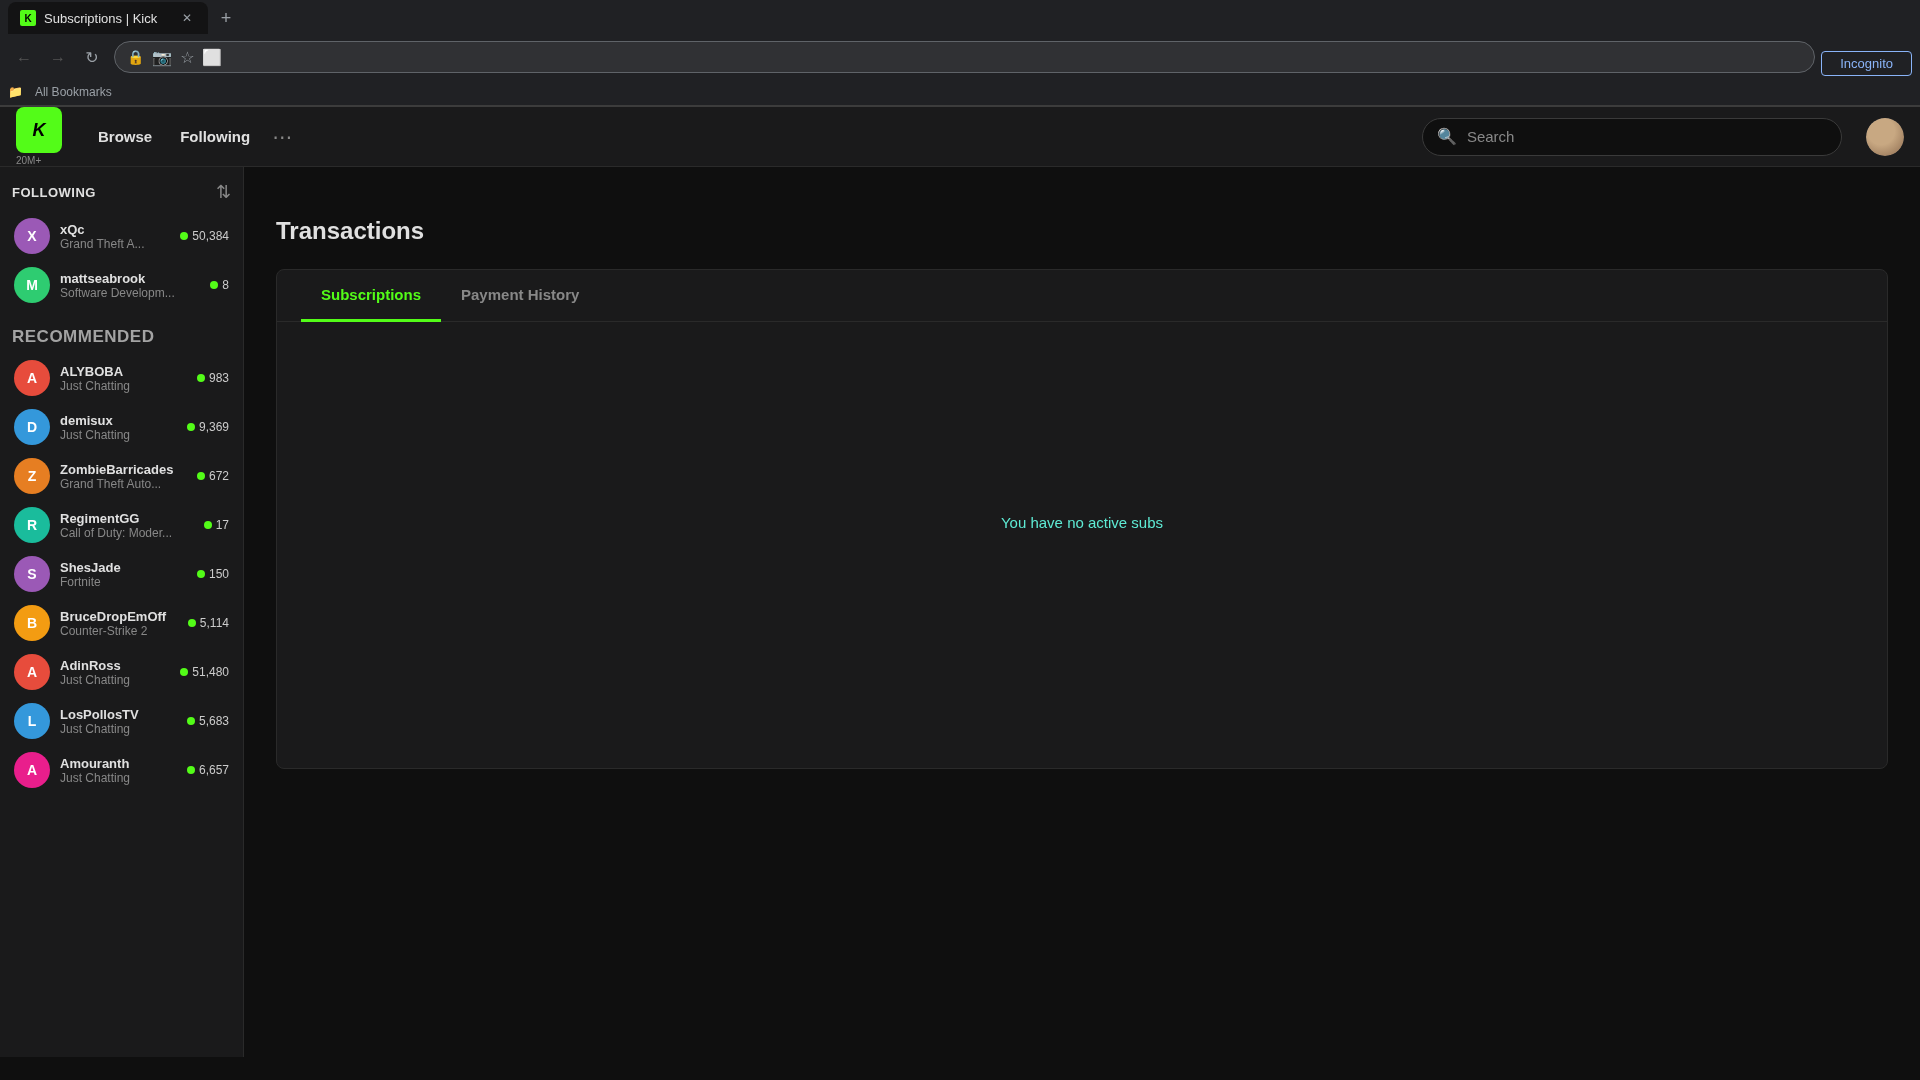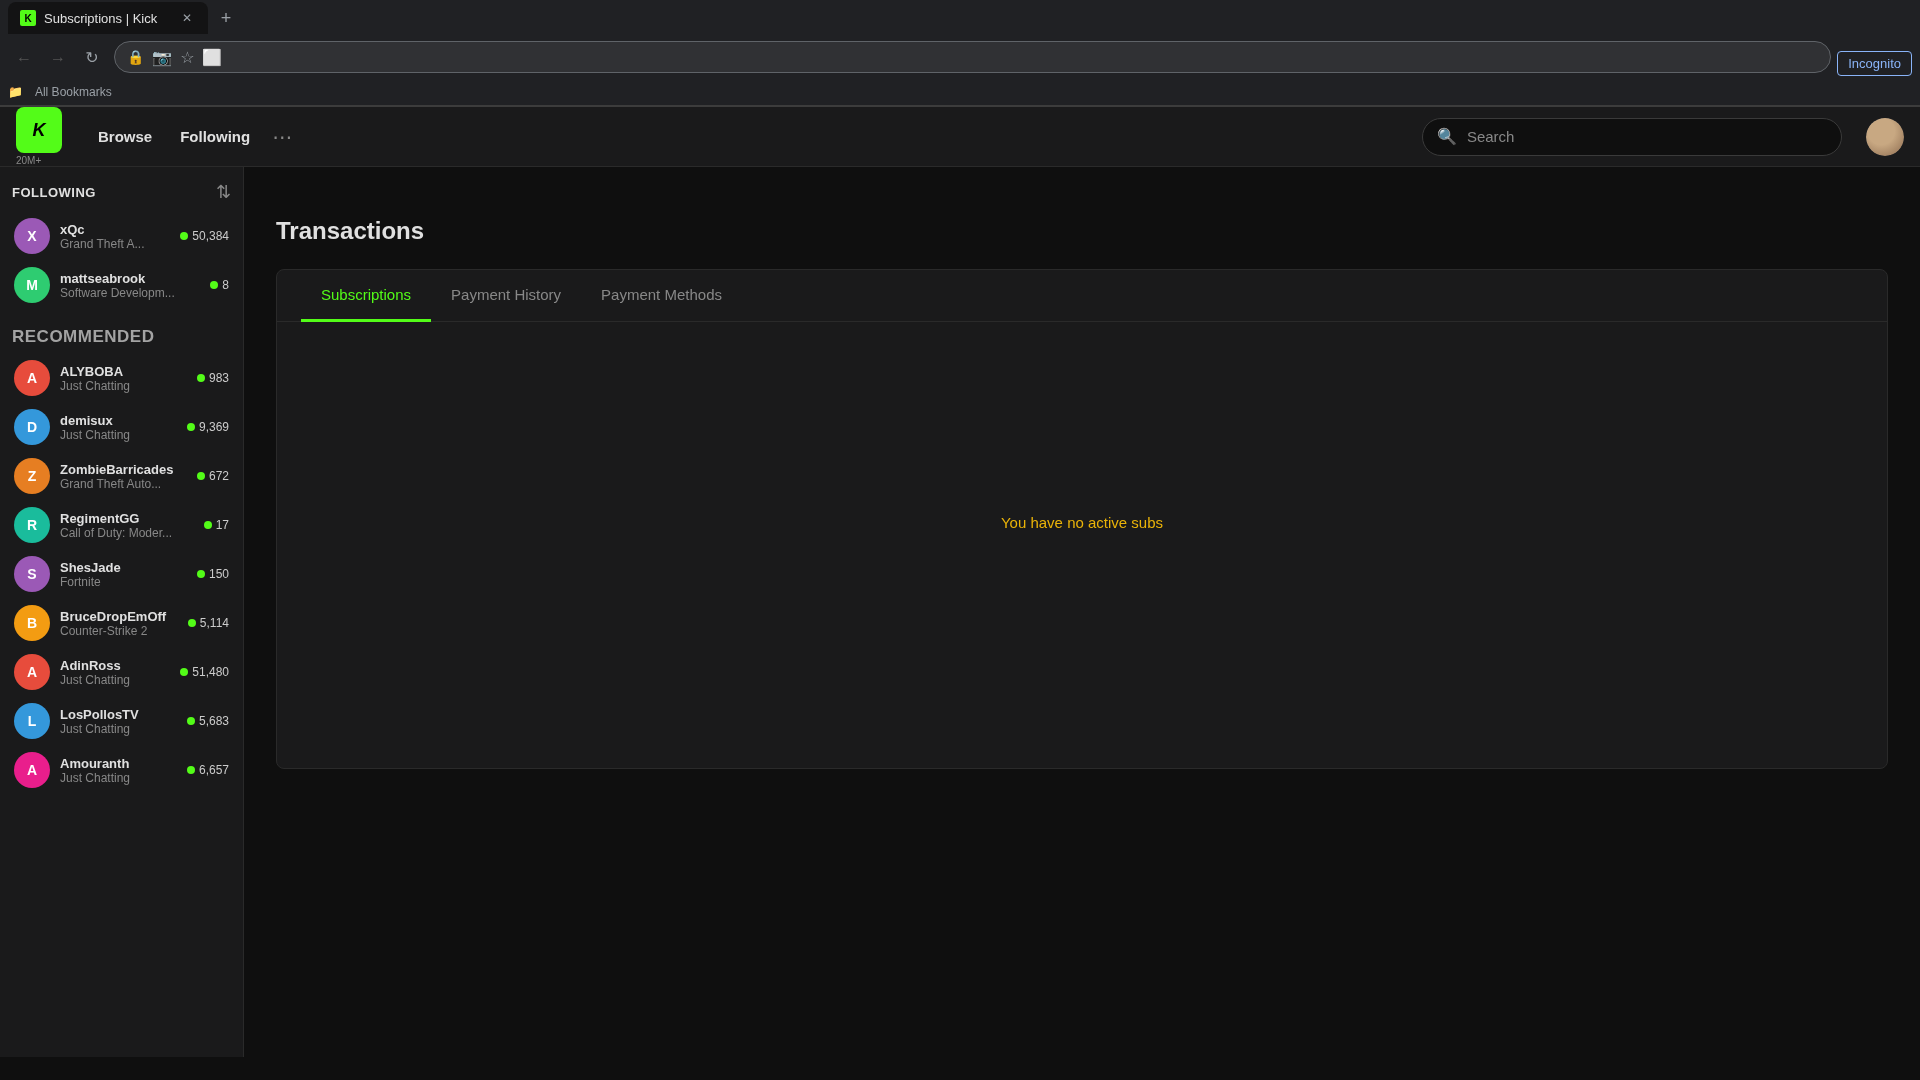--- a/index.html
+++ b/index.html
@@ -144,21 +144,21 @@
     }
     .browser-right-controls {
       display: flex;
       align-items: center;
       gap: 4px;
     }
     .profile-menu-btn {
       display: flex;
       align-items: center;
       gap: 4px;
-      padding: 4px 10px;
+      padding: 4px 18px;
       border: 1px solid #8ab4f8;
       border-radius: 4px;
       color: #8ab4f8;
       font-size: 13px;
       cursor: pointer;
       background: transparent;
       margin-top: 12px;
     }
     .bookmarks-bar {
       height: 28px;
@@ -407,40 +407,40 @@
       min-height: 500px;
     }
     .tabs-header {
       display: flex;
       border-bottom: 1px solid #2a2a2a;
       padding: 0 24px;
     }
     .tab-item {
       padding: 16px 20px;
       font-size: 15px;
-      font-weight: 400;
+      font-weight: 700;
       color: #888;
       cursor: pointer;
       border-bottom: 3px solid transparent;
       margin-bottom: -1px;
     }
     .tab-item.active {
       color: #53fc18;
       border-bottom-color: #53fc18;
     }
     .tab-content {
       padding: 40px 24px;
       display: flex;
       align-items: center;
       justify-content: center;
       min-height: 400px;
     }
     .no-content-message {
       font-size: 15px;
-      color: #eab308;
+      color: #5eead4;
     }
   </style>
 </head>
 <body>
 
 <div class="browser-chrome">
 
   <div class="tab-bar">
     <div class="tab active">
       <div class="tab-favicon">K</div>
@@ -650,21 +650,20 @@
       </div>
     </div>
 
     <div class="content-area">
       <h1 class="page-title">Transactions</h1>
 
       <div class="tabs-container">
         <div class="tabs-header">
           <div class="tab-item active">Subscriptions</div>
           <div class="tab-item">Payment History</div>
-          <div class="tab-item">Payment Methods</div>
         </div>
         <div class="tab-content">
           <span class="no-content-message">You have no active subs</span>
         </div>
       </div>
     </div>
   </div>
 </div>
 
 </body></html>

